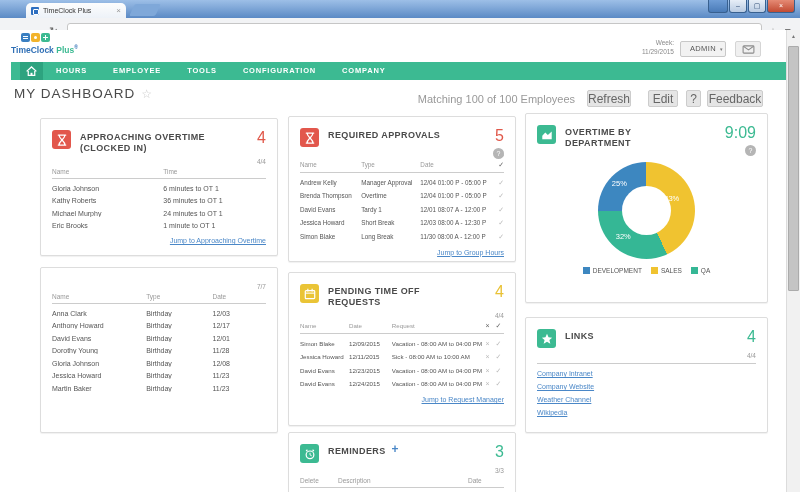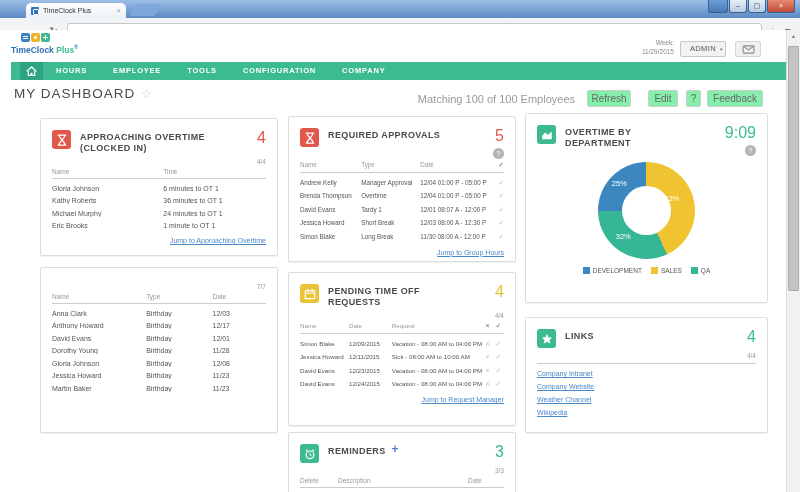--- a/index.html
+++ b/index.html
@@ -71,21 +71,21 @@
   .navbar{position:absolute;top:32px;left:11px;width:786px;height:18px;background:#3cba92;
     display:flex;align-items:center;}
   .nav-home{width:23px;height:18px;background:#2da37f;display:flex;align-items:center;
     justify-content:center;margin-left:9px;flex:none;}
   .nav-item{font-size:7.5px;font-weight:bold;color:#fff;letter-spacing:.8px;padding:0 13px;line-height:18px;}
 
   .dash-title{position:absolute;top:56px;left:14px;font-size:13.5px;color:#4a4a4a;letter-spacing:1px;}
   .dash-star{font-size:12px;color:#ccc;margin-left:6px;font-weight:normal;}
   .dash-actions{position:absolute;top:60px;right:23px;display:flex;align-items:center;}
   .match{font-size:11px;color:#999;margin-right:12px;}
-  .abtn{height:17px;background:#86efac;border:1px solid #ccc;border-radius:2px;font-size:10px;
+  .abtn{height:17px;background:#e5e5e5;border:1px solid #ccc;border-radius:2px;font-size:12px;
     color:#666;display:flex;align-items:center;justify-content:center;}
   .abtn-refresh{width:44px;}
   .abtn-edit{width:30px;margin-left:17px;}
   .abtn-help{width:15px;margin-left:8px;}
   .abtn-feedback{width:56px;margin-left:6px;}
 
   
   .card{position:absolute;background:#fff;border:1px solid #ddd;border-radius:2px;
     box-shadow:0 1px 1px rgba(0,0,0,.06);padding:11px 11px;}
   .card-head{display:flex;align-items:flex-start;}

